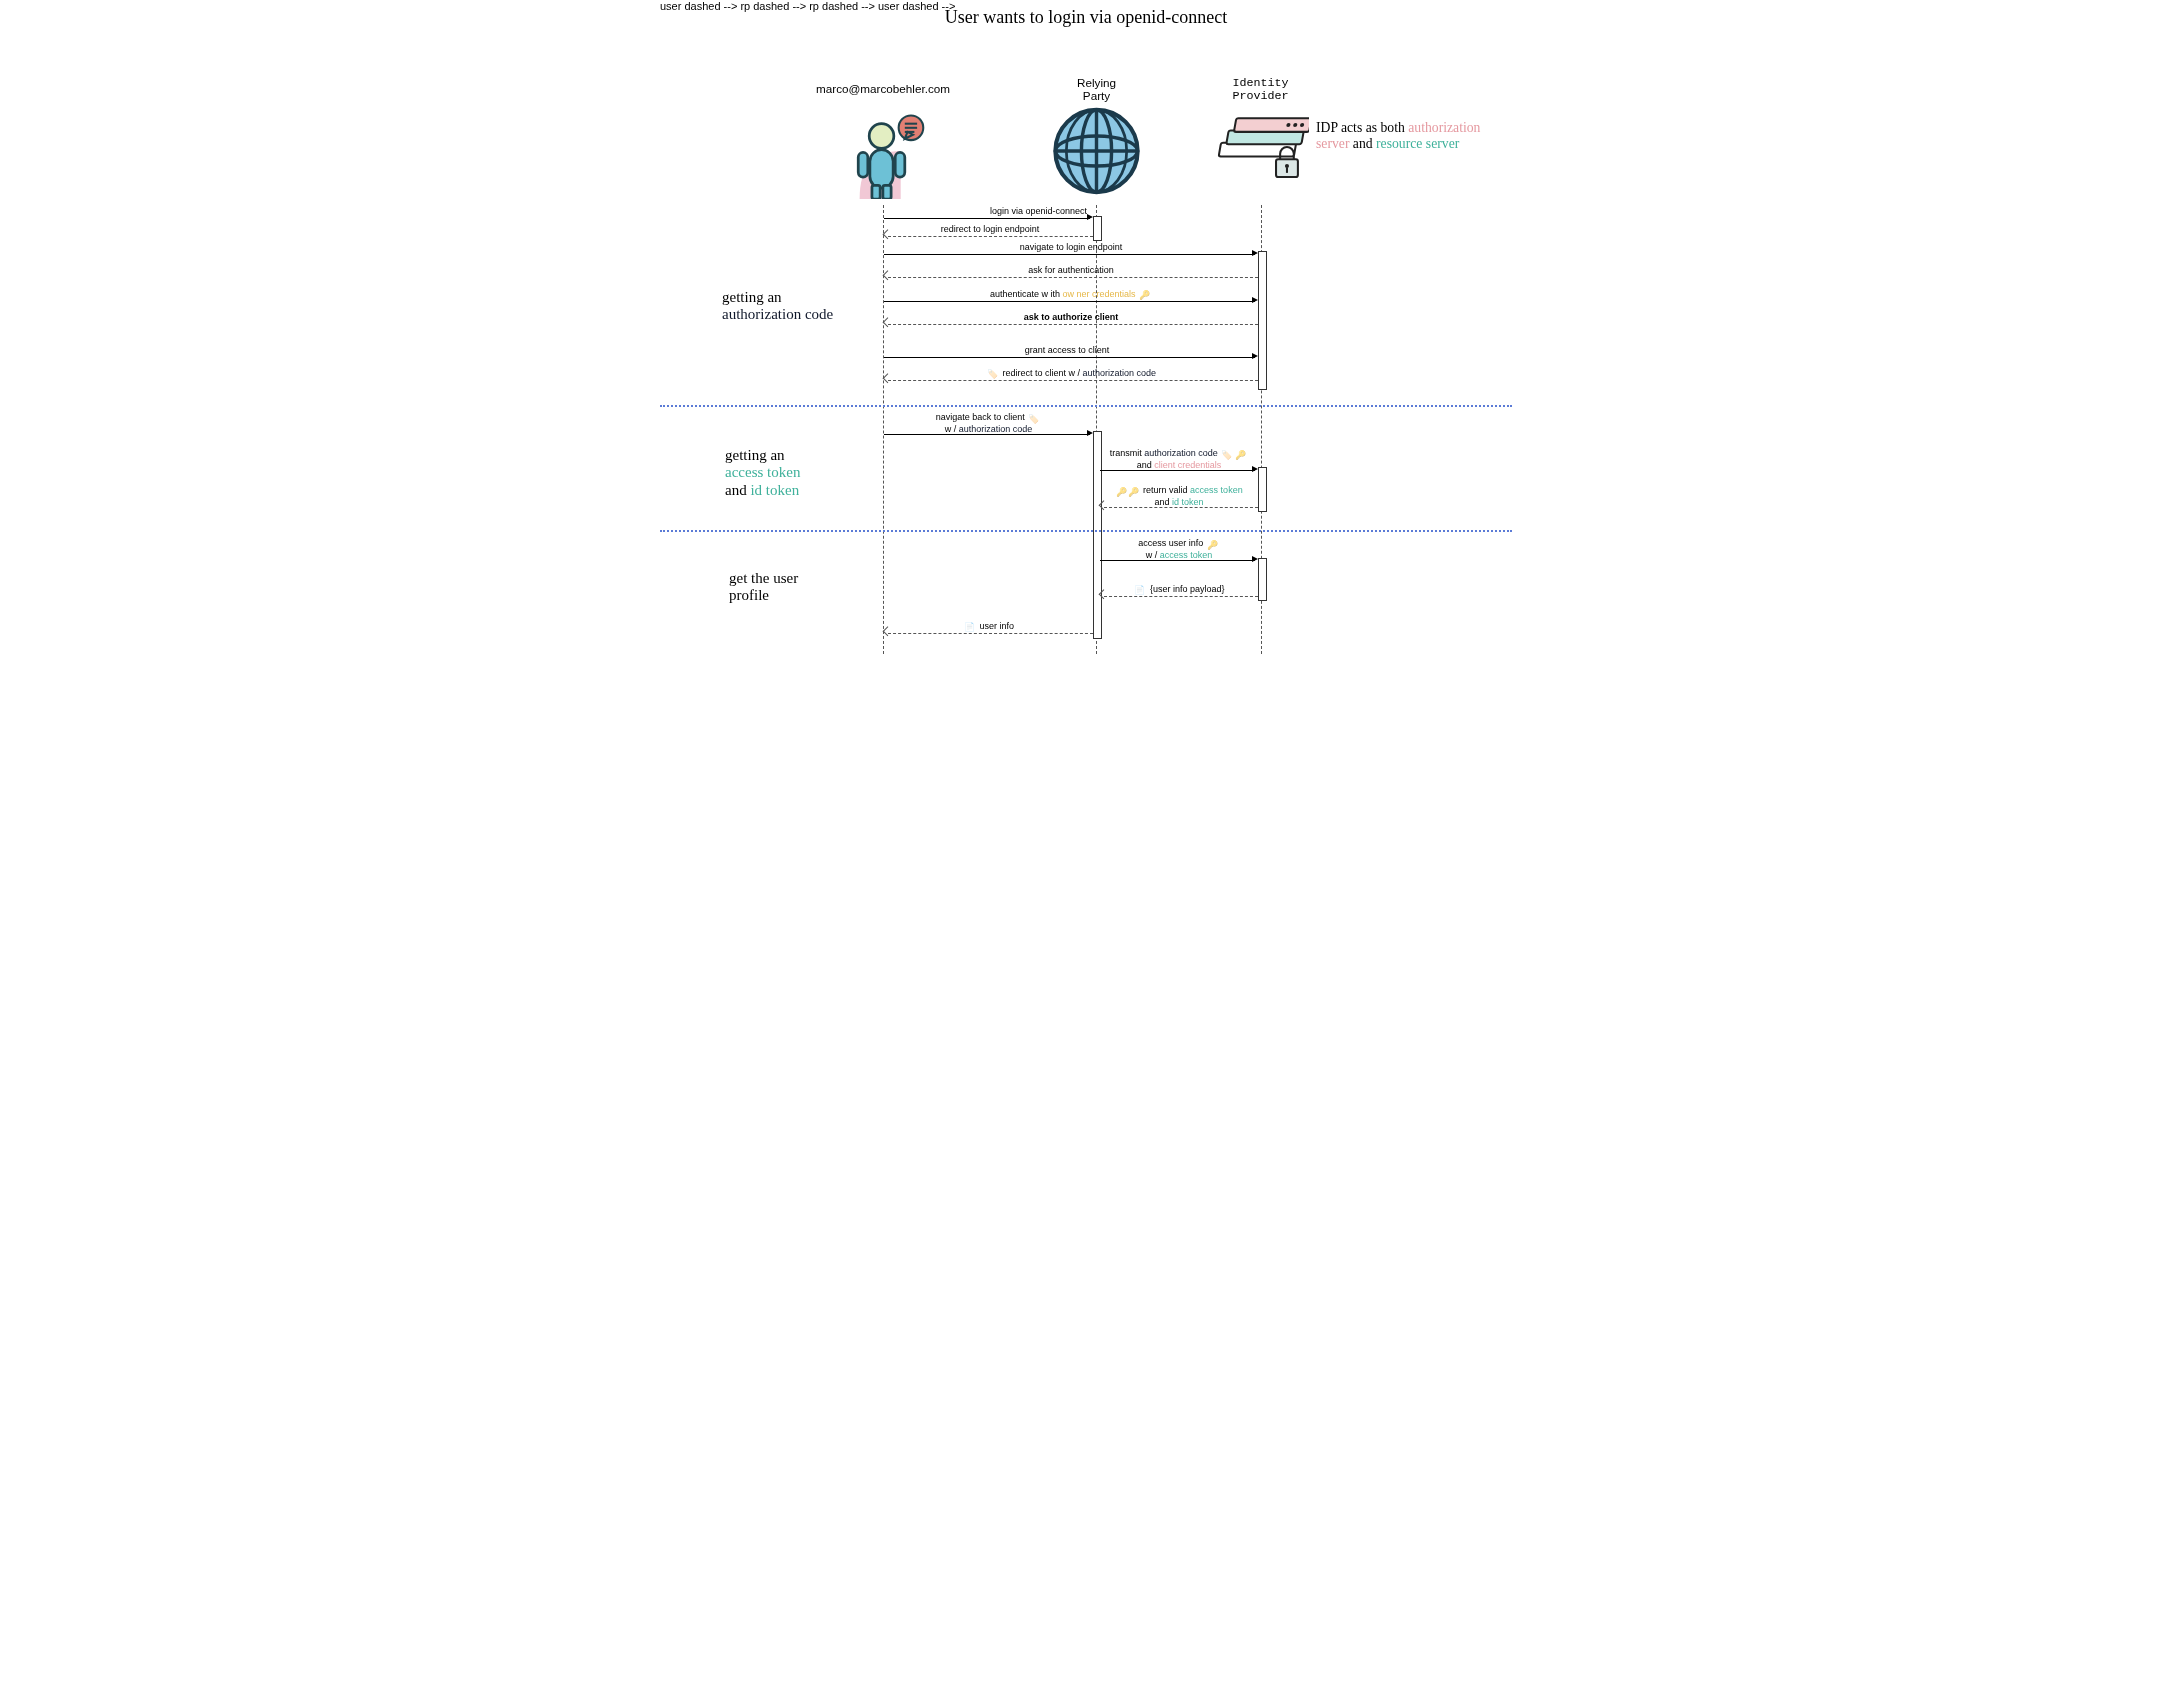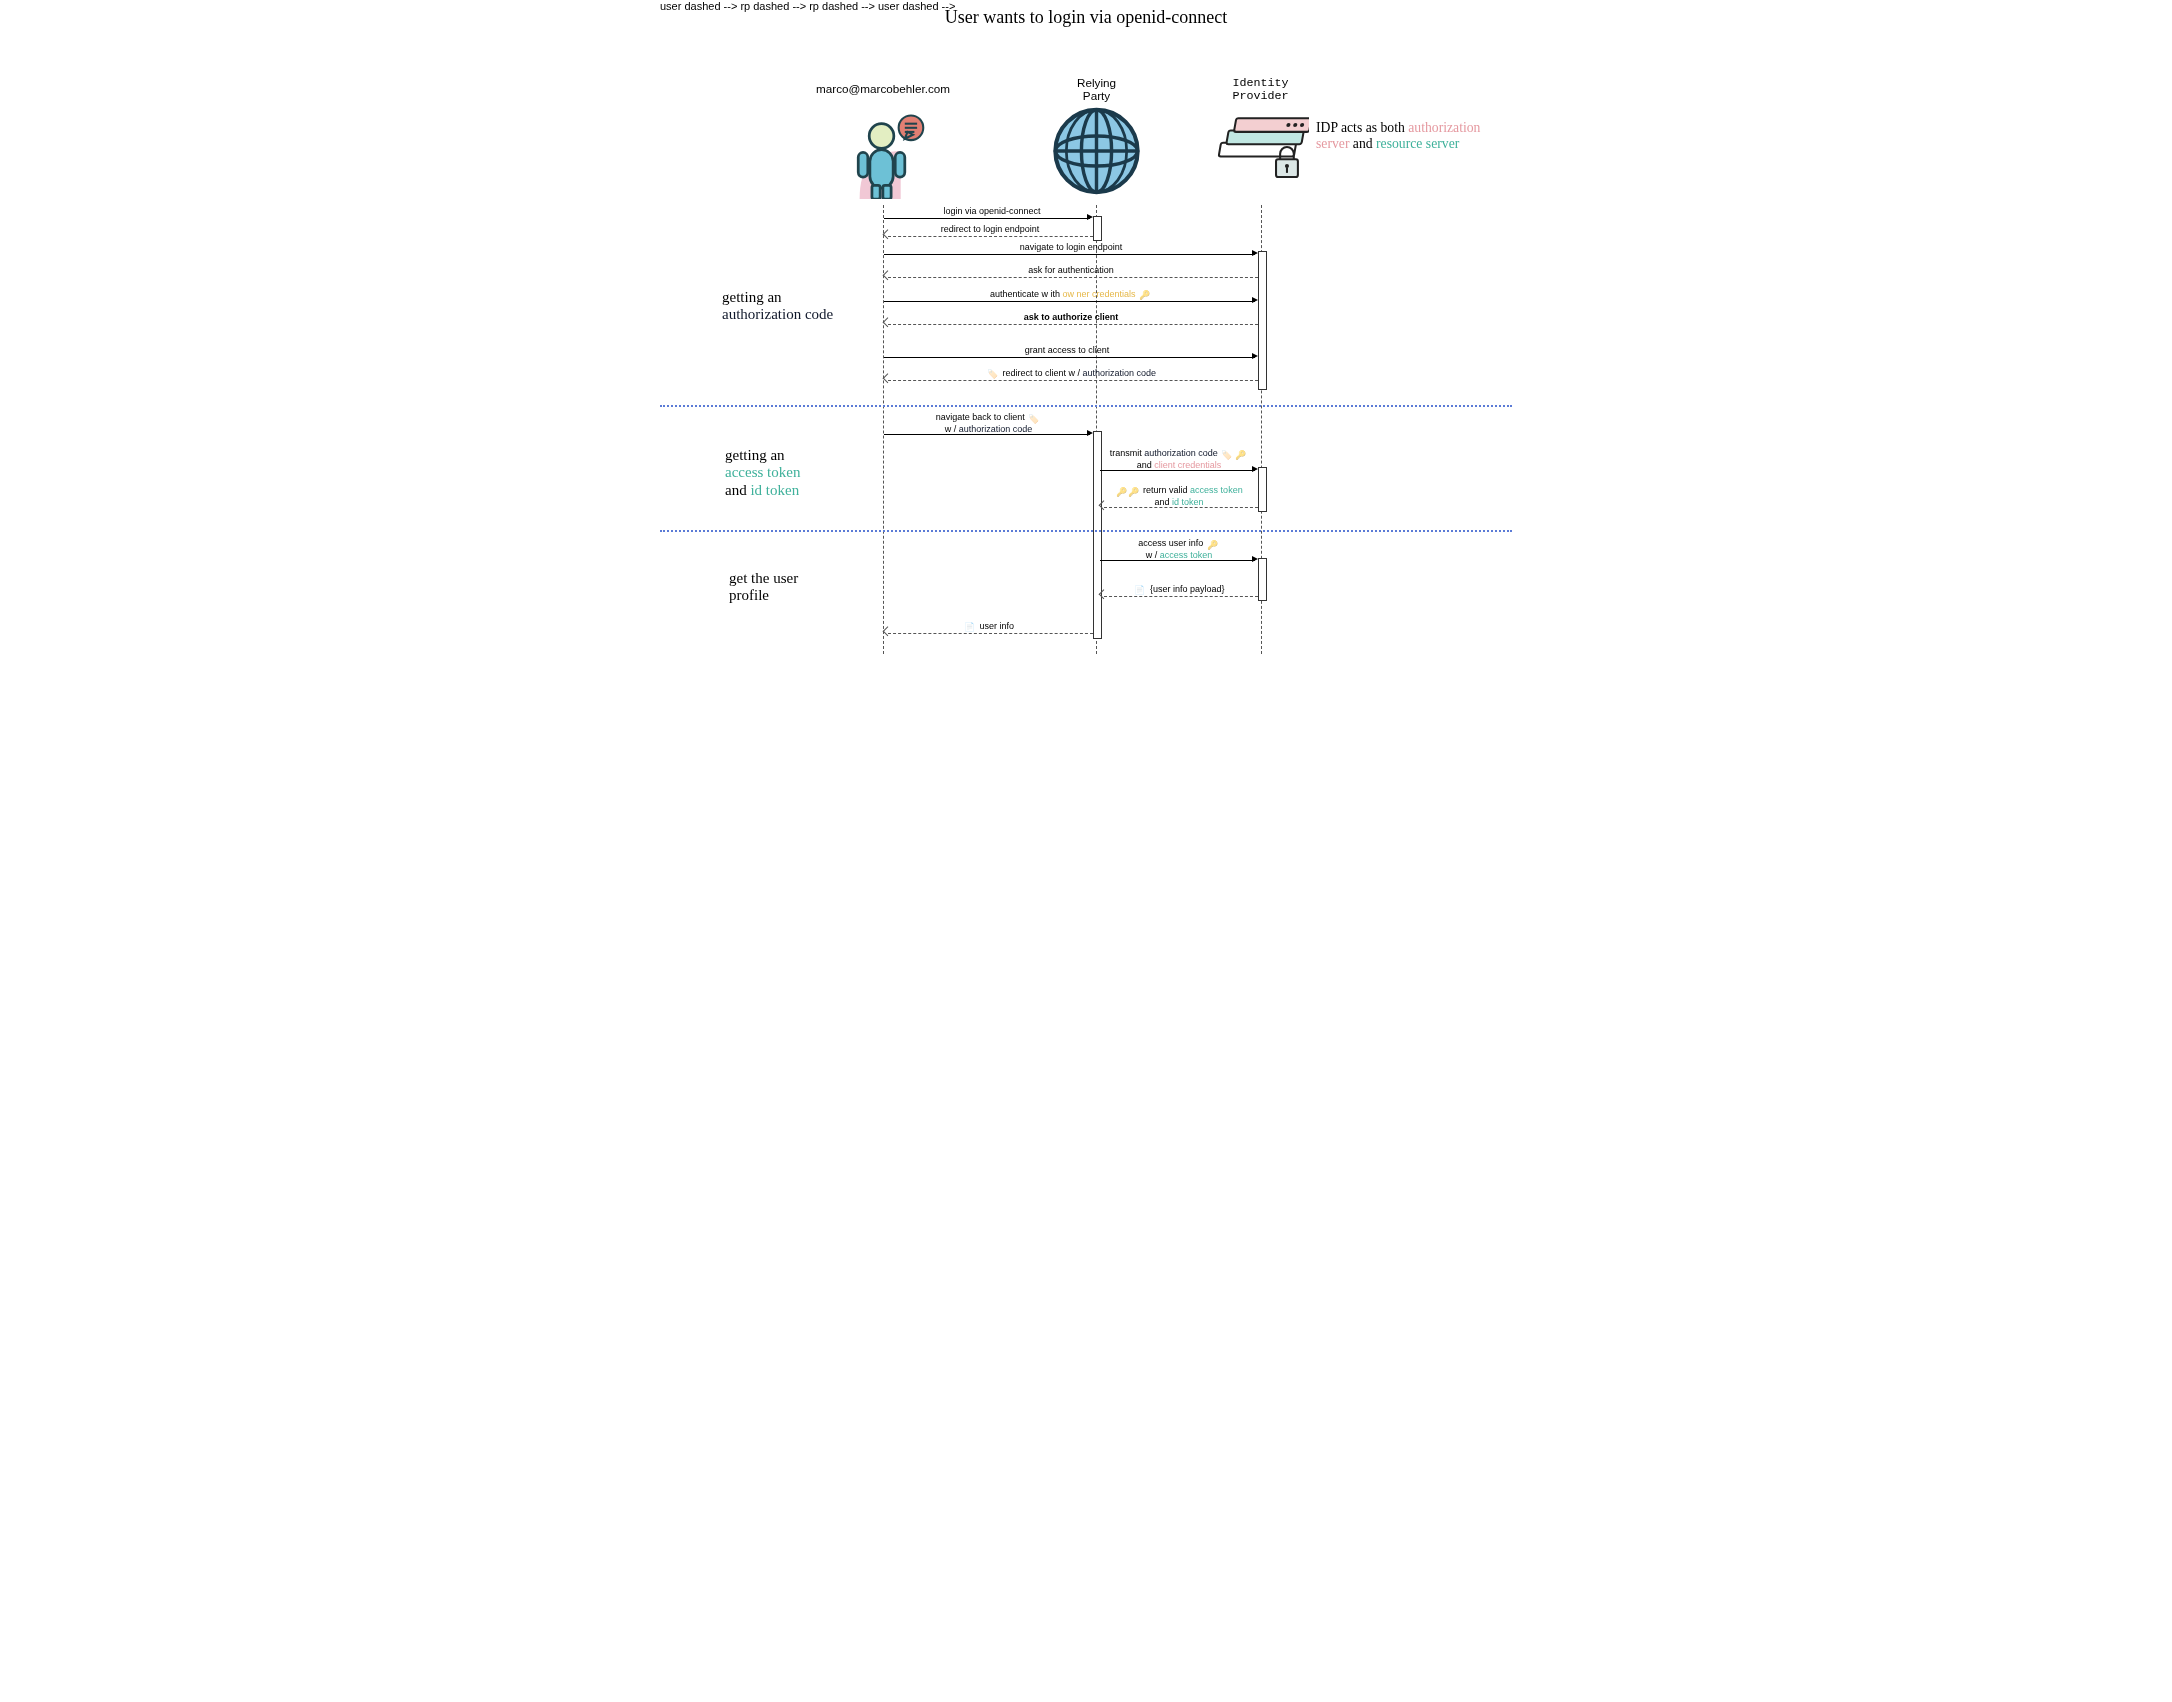--- a/index.html
+++ b/index.html
@@ -230,21 +230,21 @@
     <span class="hl-green">id token</span>
   </div>
   <div class="section-label hand" style="top:570px; left:69px; width:117px;">
     <span>get the user</span><br>
     <span>profile</span>
   </div>
 
   
   
   <div class="arrow-row" style="top:210px;">
-    <div class="msg-label" style="left:229px; width:206px; top:-4.1px;">login via openid-connect</div>
+    <div class="msg-label" style="left:221px; width:206px; top:-4.1px;text-align:right;">login via openid-connect</div>
     <div class="arrow-line" style="left:224px; width:206px;"></div>
     <div class="arrow-head right" style="left:427px;"></div>
   </div>
    
   <div class="arrow-row" style="top:228px;">
     <div class="msg-label" style="left:227px; width:206px; top:-4.1px;">redirect to login endpoint</div>
     <div class="arrow-line dashed" style="left:228px; width:205px;"></div>
     <div class="arrow-head open-left" style="left:224px;"></div>
   </div>
   

